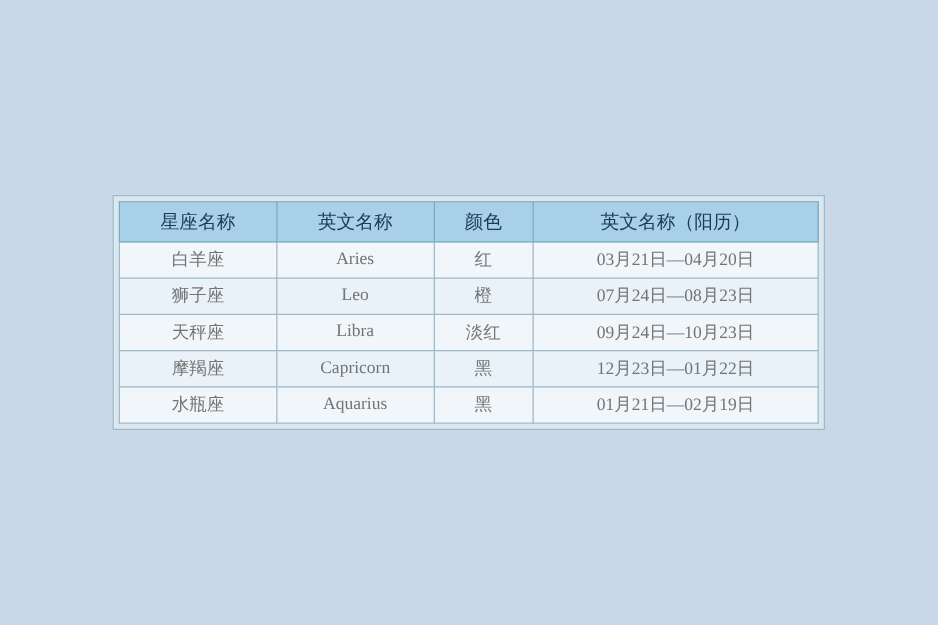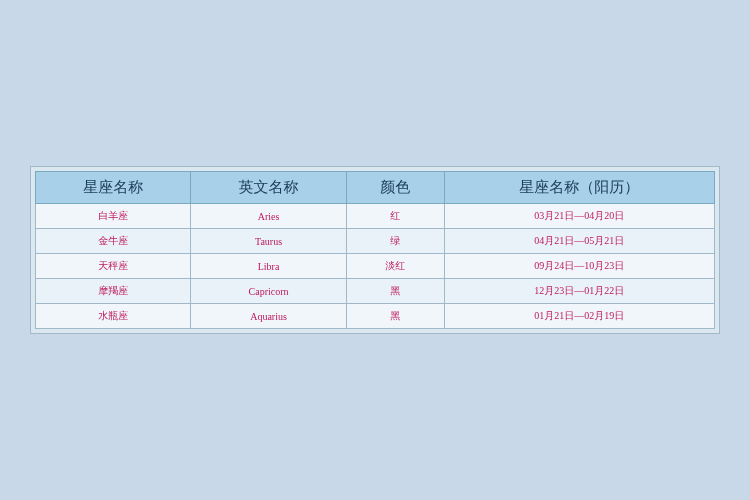--- a/index.html
+++ b/index.html
@@ -19,71 +19,71 @@
     }
 
     .table-container {
       background-color: #dce8f0;
       border: 1px solid #a0b8c8;
       padding: 4px;
     }
 
     table {
       border-collapse: collapse;
-      width: 680px;
+      width: 560px;
     }
 
     thead tr th {
       background-color: #a8d0e8;
       border: 1px solid #7aaac0;
       padding: 6px 10px;
       text-align: center;
       font-size: 15px;
       font-weight: normal;
       color: #1a3a5a;
     }
 
     tbody tr td {
       border: 1px solid #a0b8c8;
       padding: 5px 10px;
       text-align: center;
-      font-size: 10px;
-      color: #be185d;
+      font-size: 14px;
+      color: #737373;
       background-color: #f0f6fa;
     }
 
     tbody tr:nth-child(even) td {
       background-color: #e8f2f8;
     }
   </style>
 </head>
 <body>
 
 <div class="table-container">
   <table>
     <thead>
       <tr>
         <th>星座名称</th>
         <th>英文名称</th>
         <th>颜色</th>
-        <th>星座名称（阳历）</th>
+        <th>英文名称（阳历）</th>
       </tr>
     </thead>
     <tbody id="table-body">
     <tr>
           <td>白羊座</td>
           <td>Aries</td>
           <td>红</td>
           <td>03月21日—04月20日</td>
         </tr>
         <tr>
-          <td>金牛座</td>
-          <td>Taurus</td>
-          <td>绿</td>
-          <td>04月21日—05月21日</td>
+          <td>狮子座</td>
+          <td>Leo</td>
+          <td>橙</td>
+          <td>07月24日—08月23日</td>
         </tr>
         <tr>
           <td>天秤座</td>
           <td>Libra</td>
           <td>淡红</td>
           <td>09月24日—10月23日</td>
         </tr>
         <tr>
           <td>摩羯座</td>
           <td>Capricorn</td>

